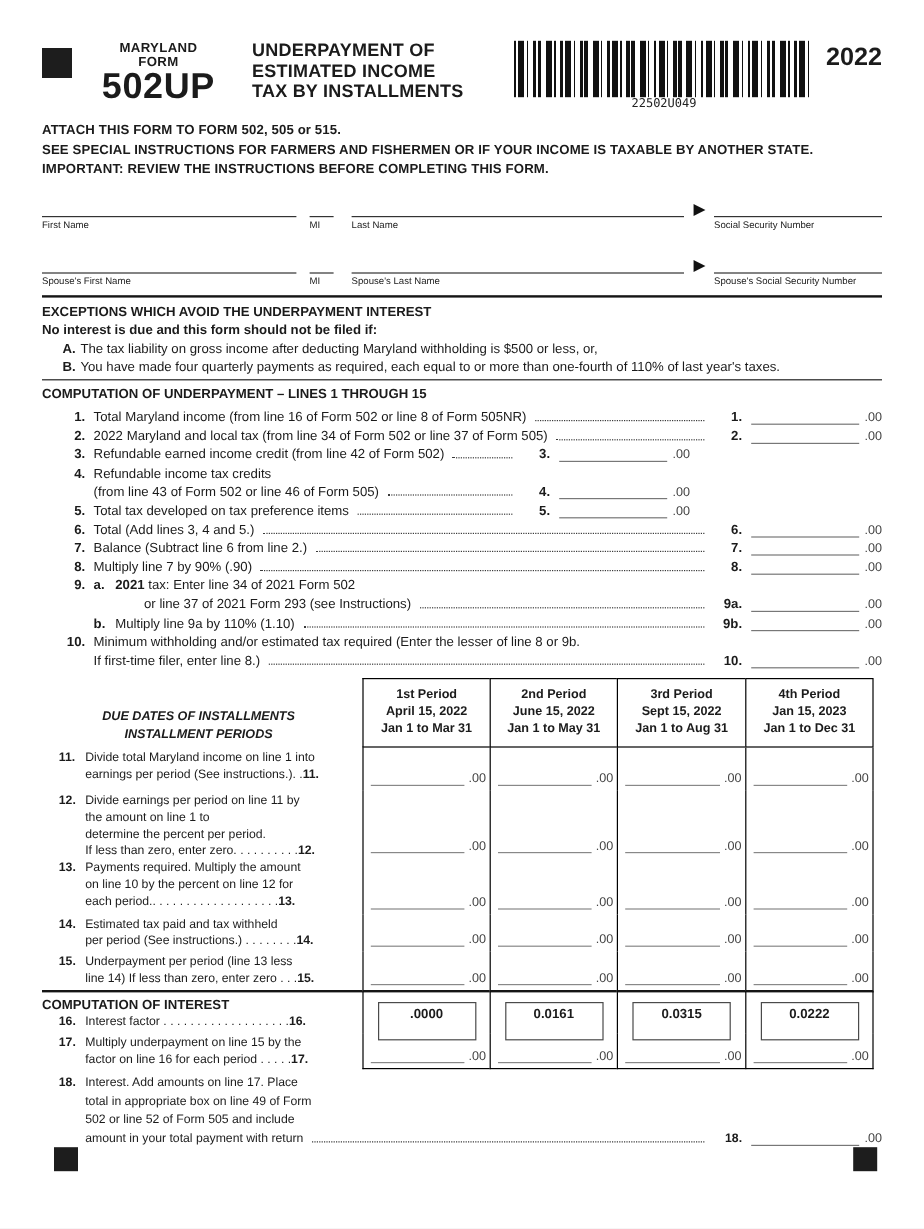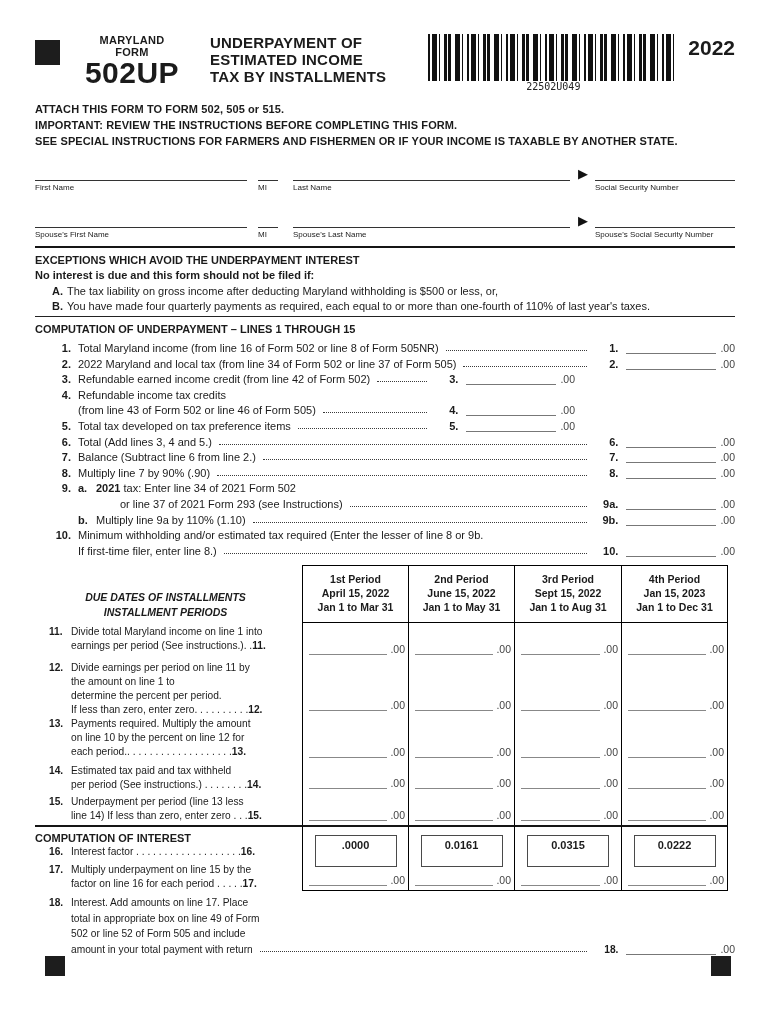--- a/index.html
+++ b/index.html
@@ -115,22 +115,22 @@
     </div>
     <div class="bcwrap">
       <div class="barcode"></div>
       <div class="bcnum">22502U049</div>
     </div>
     <div class="year">2022</div>
   </div>
 
   <div class="notices">
     <div>ATTACH THIS FORM TO FORM 502, 505 or 515.</div>
+    <div>SEE SPECIAL INSTRUCTIONS FOR FARMERS AND FISHERMEN OR IF YOUR INCOME IS TAXABLE BY ANOTHER STATE.</div>
     <div>IMPORTANT: REVIEW THE INSTRUCTIONS BEFORE COMPLETING THIS FORM.</div>
-    <div>SEE SPECIAL INSTRUCTIONS FOR FARMERS AND FISHERMEN OR IF YOUR INCOME IS TAXABLE BY ANOTHER STATE.</div>
   </div>
 
   <div class="idsec">
     <div class="idrow">
       <div class="field w-first">
           <div class="ln"></div>
           <div class="lb">First Name</div>
         </div>
       <div class="field w-mi">
           <div class="ln"></div>

